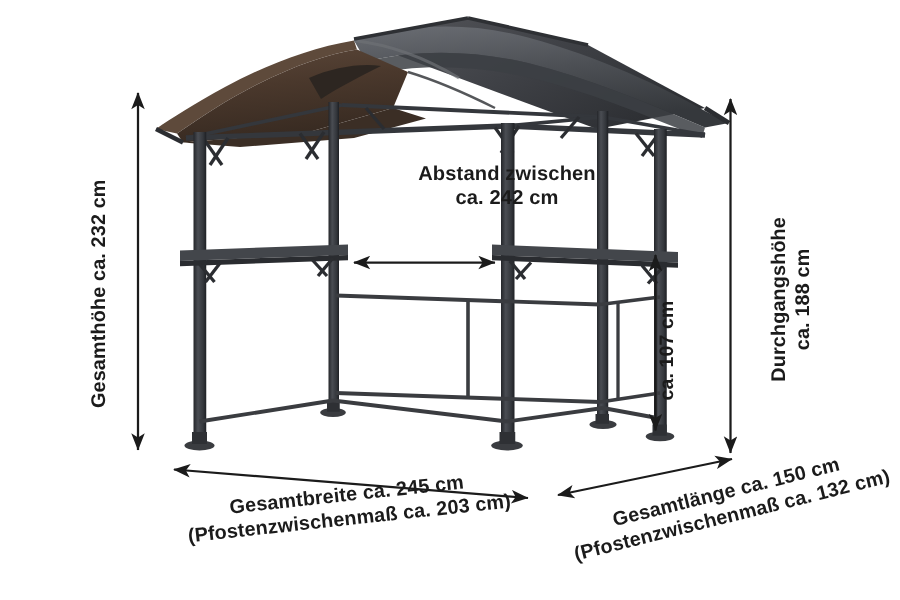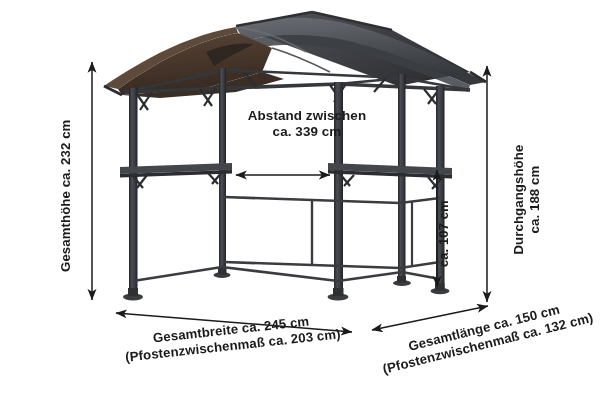--- a/index.html
+++ b/index.html
@@ -55,20 +55,21 @@
     transform-origin:50% 50%;
     text-align:center;
   }
 
   
   #lbl-abstand{
     left:225px;top:108px;
     width:164px;
     font-size:13.4px;
     text-align:center;
+    padding-left:31px;
   }
   #lbl-abstand .l3{font-weight:700;}
 
   
   #lbl-breite{
     left:112px;top:322px;
     width:240px;
     font-size:13.2px;
     text-align:center;
     transform:rotate(-6.2deg);
@@ -238,21 +239,21 @@
 
   <div class="lbl" id="lbl-107">ca. 107 cm</div>
 
   <div class="lbl center" id="lbl-durchgang">
     <div>Durchgangshöhe</div>
     <div>ca. 188 cm</div>
   </div>
 
   <div class="lbl center" id="lbl-abstand">
     <div>Abstand zwischen</div>
-    <div class="l3">ca. 339 cm</div>
+    <div class="l3">ca. 242 cm</div>
   </div>
 
   <div class="lbl center" id="lbl-breite">
     <div>Gesamtbreite ca. 245 cm</div>
     <div>(Pfostenzwischenmaß ca. 203 cm)</div>
   </div>
 
   <div class="lbl center" id="lbl-laenge">
     <div>Gesamtlänge ca. 150 cm</div>
     <div>(Pfostenzwischenmaß ca. 132 cm)</div>

